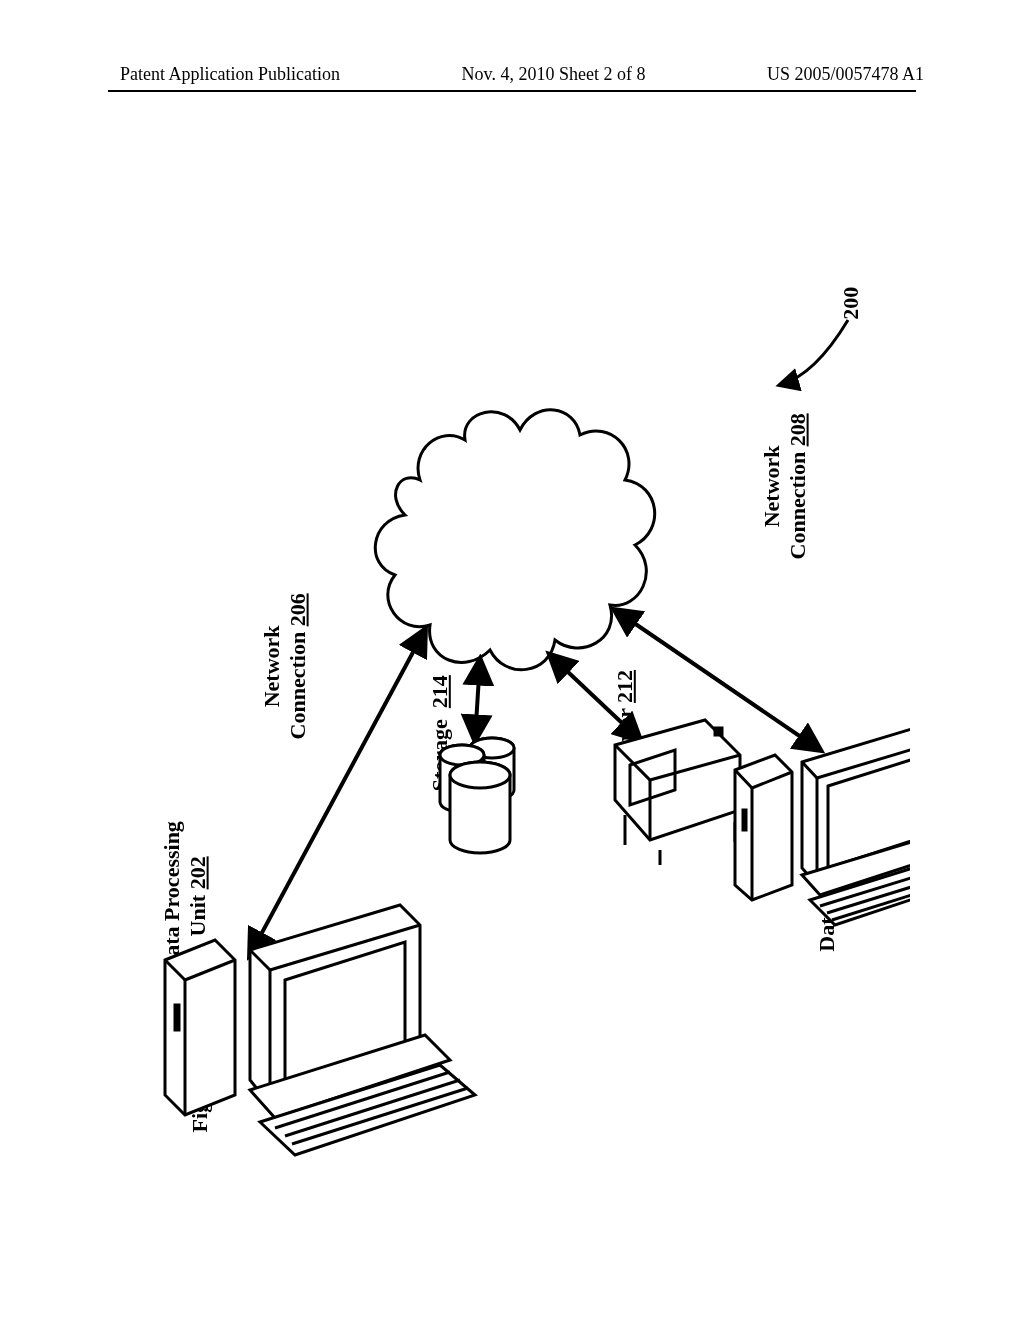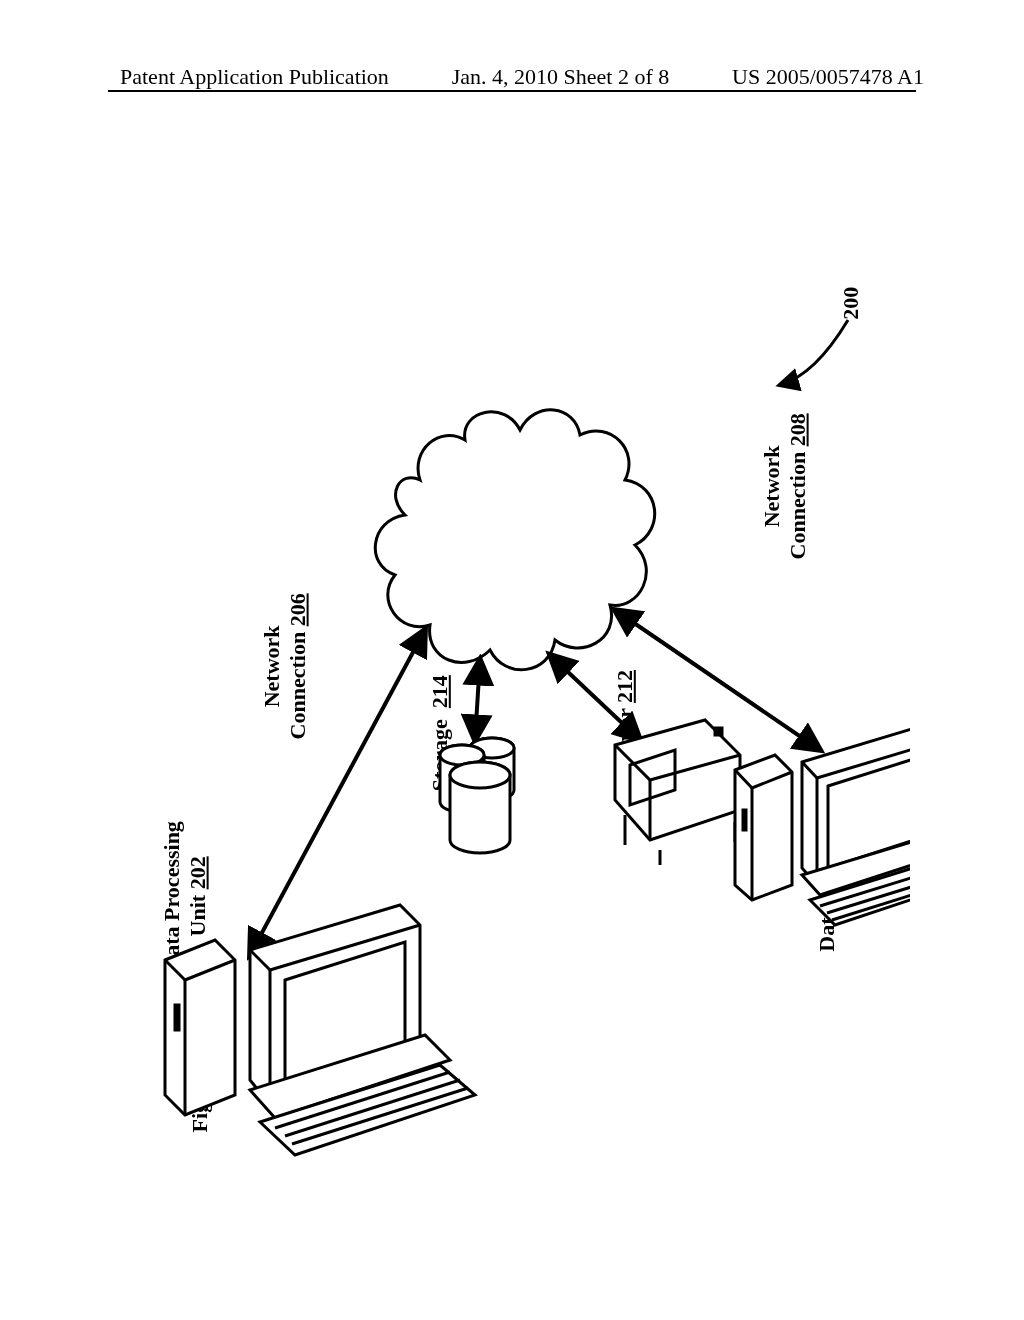--- a/index.html
+++ b/index.html
@@ -13,21 +13,21 @@
     overflow: hidden;
   }
   .header {
     position: absolute;
     top: 64px;
     left: 0;
     right: 0;
     display: flex;
     justify-content: space-between;
     padding: 0 100px 0 120px;
-    font-size: 22px;
+    font-size: 18px;
   }
   .header-line {
     position: absolute;
     top: 90px;
     left: 108px;
     right: 108px;
     border-top: 2px solid #000;
   }
   .figure {
     position: absolute;
@@ -53,21 +53,21 @@
   .rot {
     transform: rotate(-90deg);
   }
   .nowrap { white-space: nowrap; }
 </style>
 </head>
 <body>
 
 <div class="header">
   <span>Patent Application Publication</span>
-  <span>Jan. 4, 2010  Sheet 2 of 8</span>
+  <span>Nov. 4, 2010  Sheet 2 of 8</span>
   <span>US 2005/0057478 A1</span>
 </div>
 <div class="header-line"></div>
 
 <div class="figure">
 
   <div class="label rot" style="left:10px; top:930px; width:140px;">Figure 2</div>
 
   <div class="label rot nowrap" style="left:715px; top:140px;">200</div>
 

